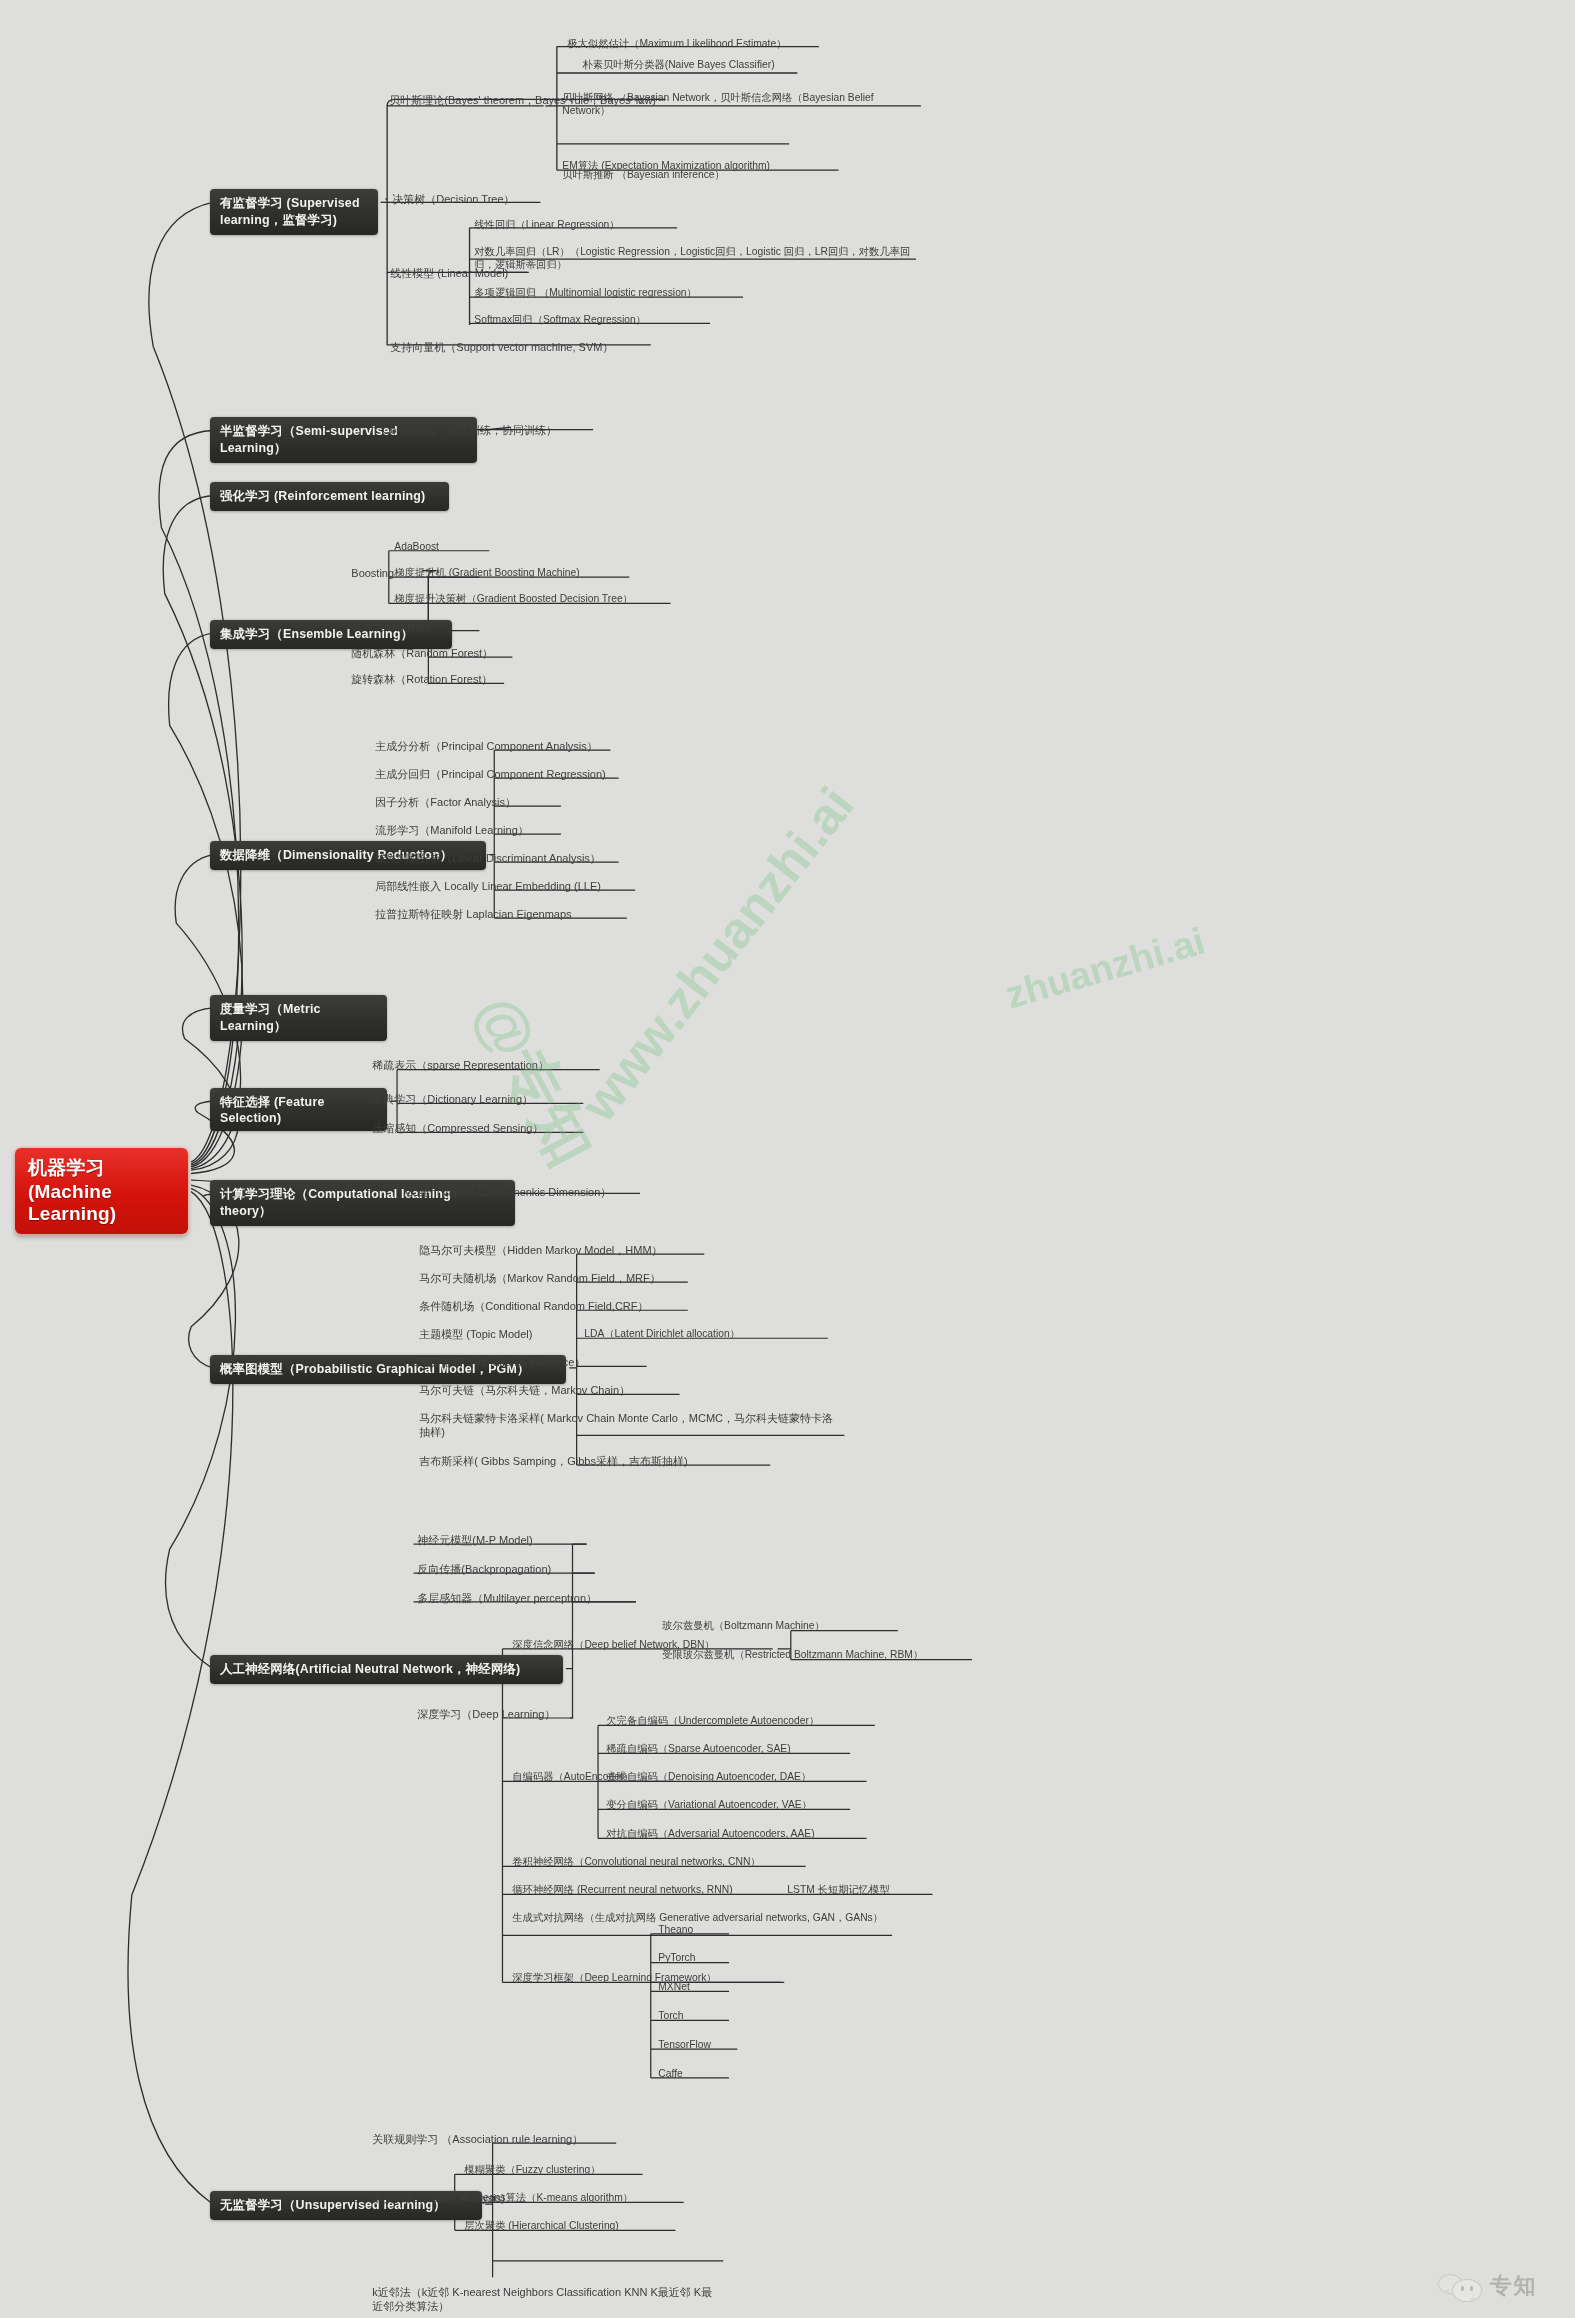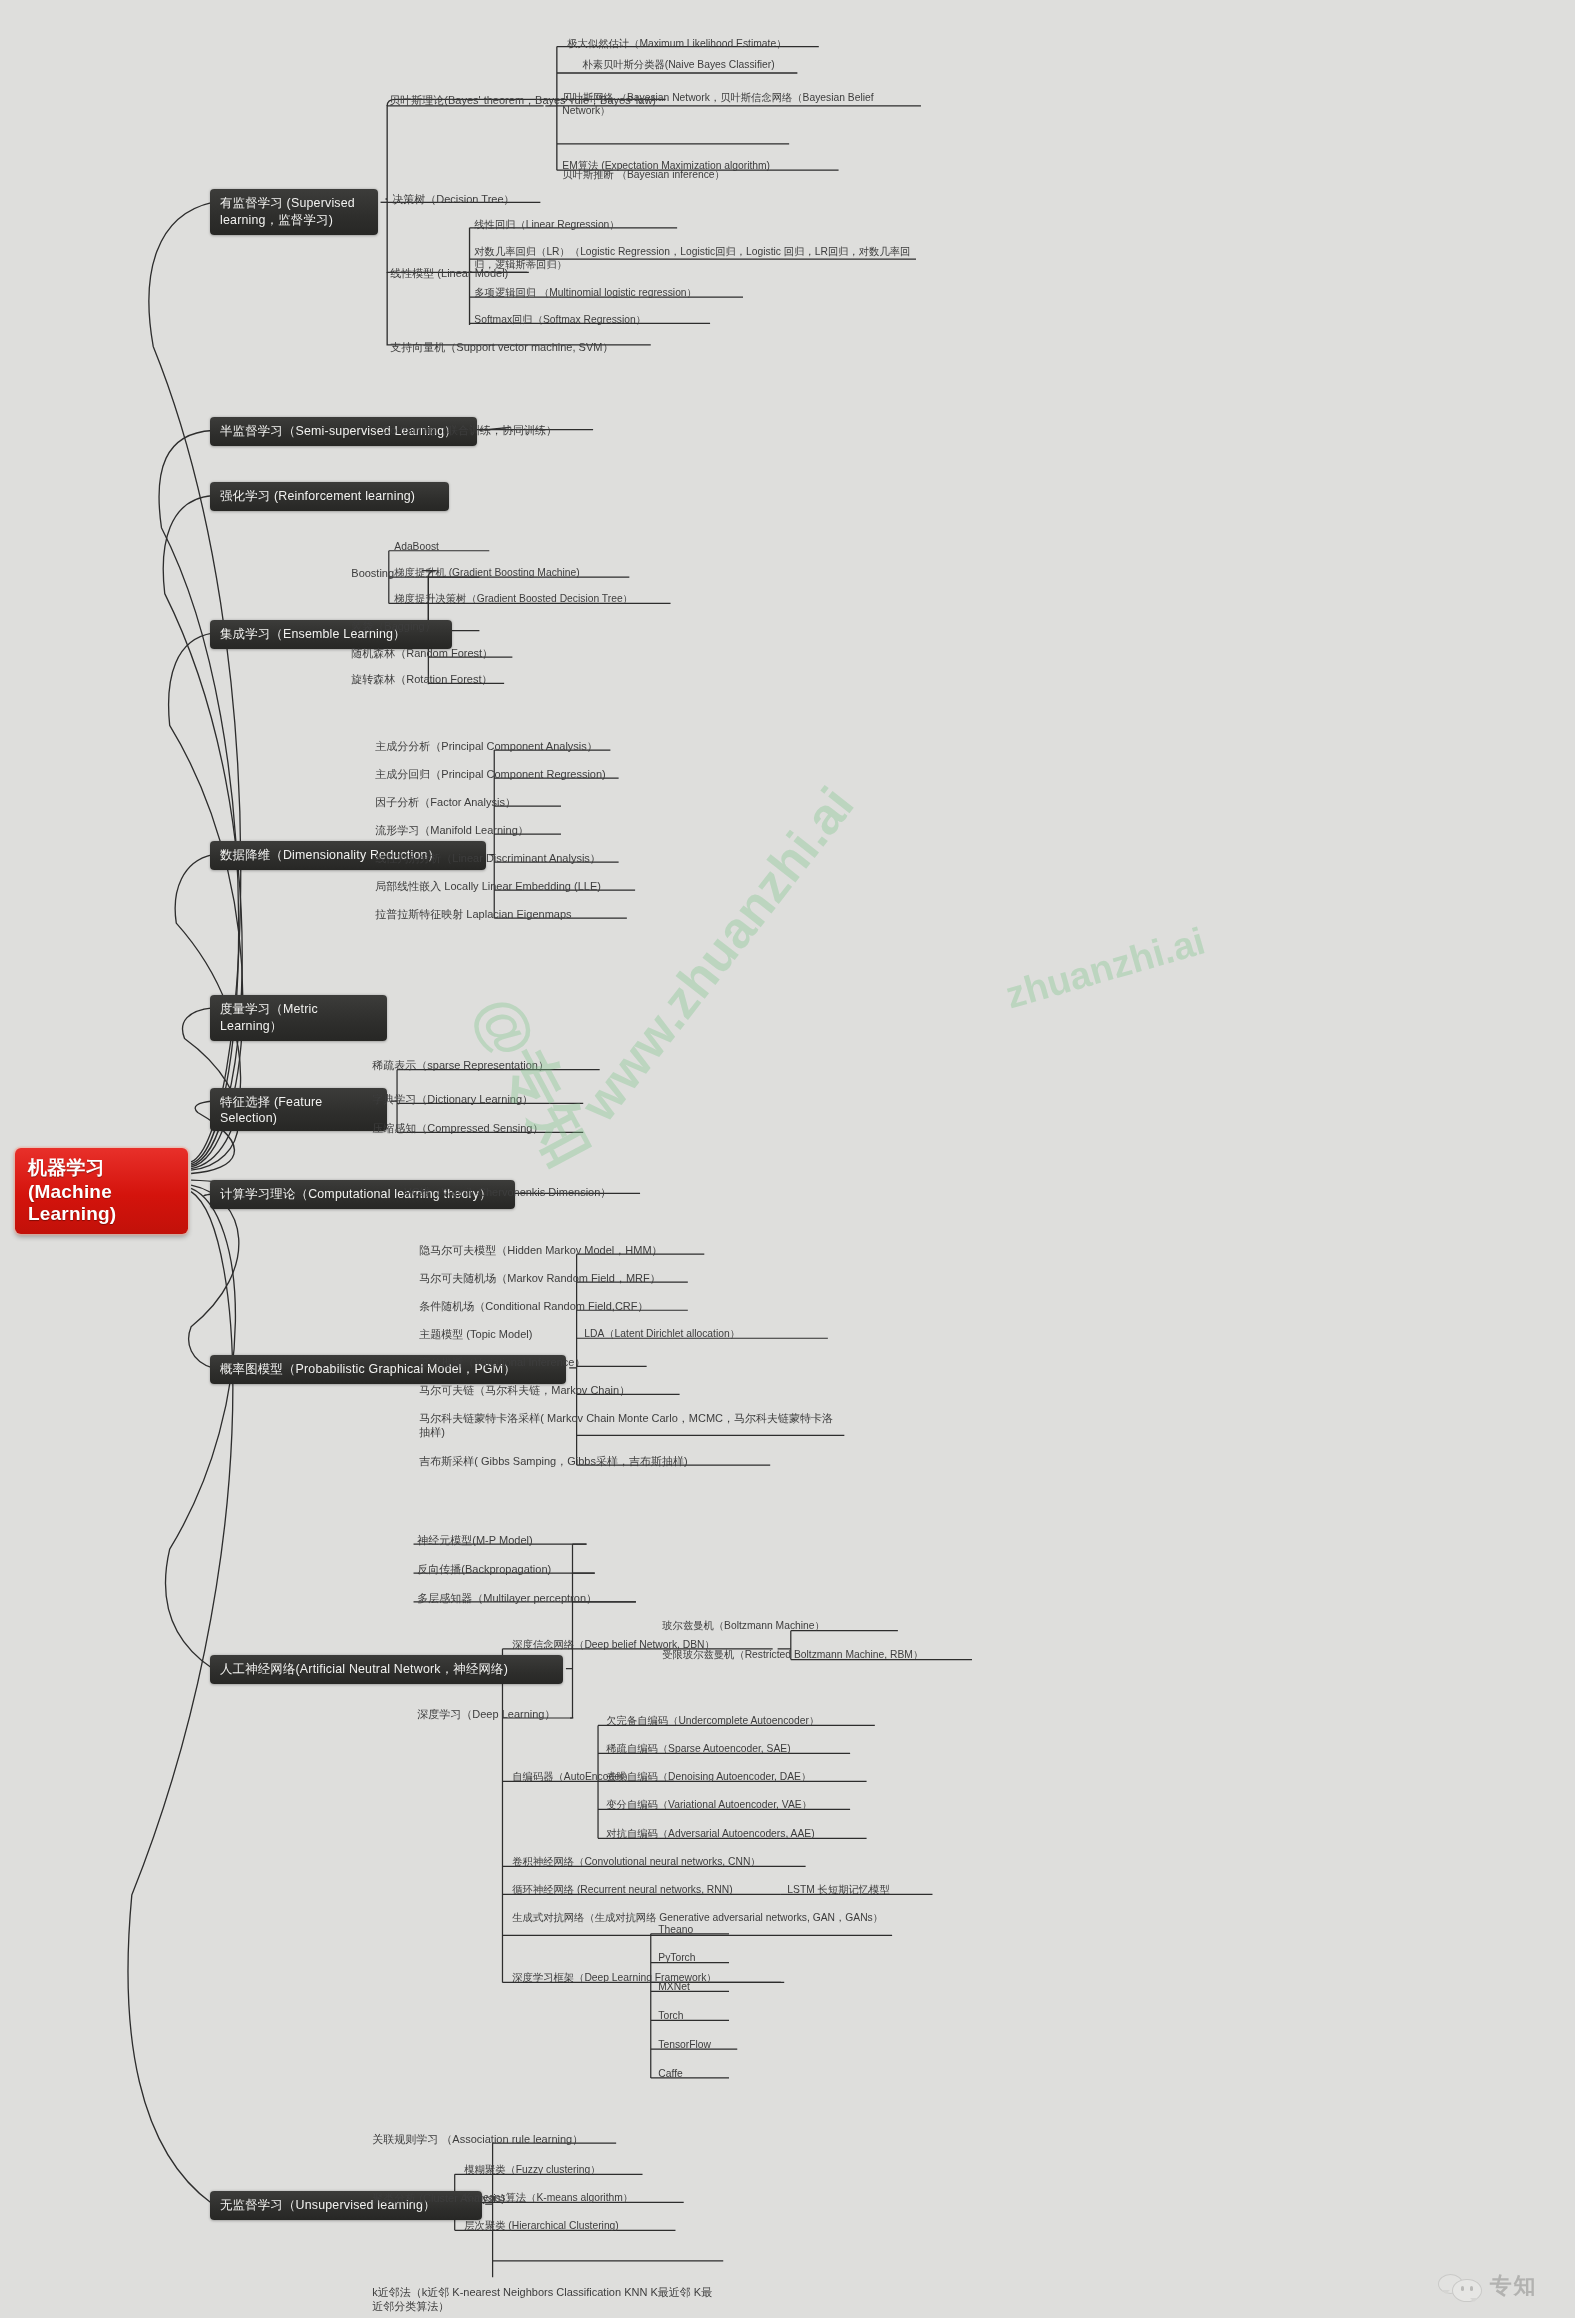--- a/index.html
+++ b/index.html
@@ -21,21 +21,21 @@
     color:#fff;border-radius:5.8px;
     font-size:19px;font-weight:bold;
     padding:7.4px 13px 8.2px 13px;
     box-shadow:0 0 0 1.6px rgba(255,170,150,.45), 0 2.5px 5px rgba(0,0,0,.30);
     letter-spacing:0.2px;
     text-shadow:0 0.8px 0.8px rgba(0,0,0,.35);
   }
   .lvl1{
     background:linear-gradient(180deg,#3c3c3a 0%,#2e2e2c 60%,#272725 100%);
     color:#f2f2f0;border-radius:4.1px;
-    font-size:12.4px;font-weight:normal;
+    font-size:12.4px;font-weight:bold;
     padding:5.8px 10px 6.6px 10px;
     box-shadow:0 0.8px 2.5px rgba(0,0,0,.28);
     letter-spacing:0.2px;
   }
   .lvl2,.lvl3,.lvl4{
     color:#3d3d3d;background:transparent;
     padding:1.6px 3.3px 2.5px 3.3px;
     line-height:1.32;
   }
   .lvl2{font-size:11px;}

